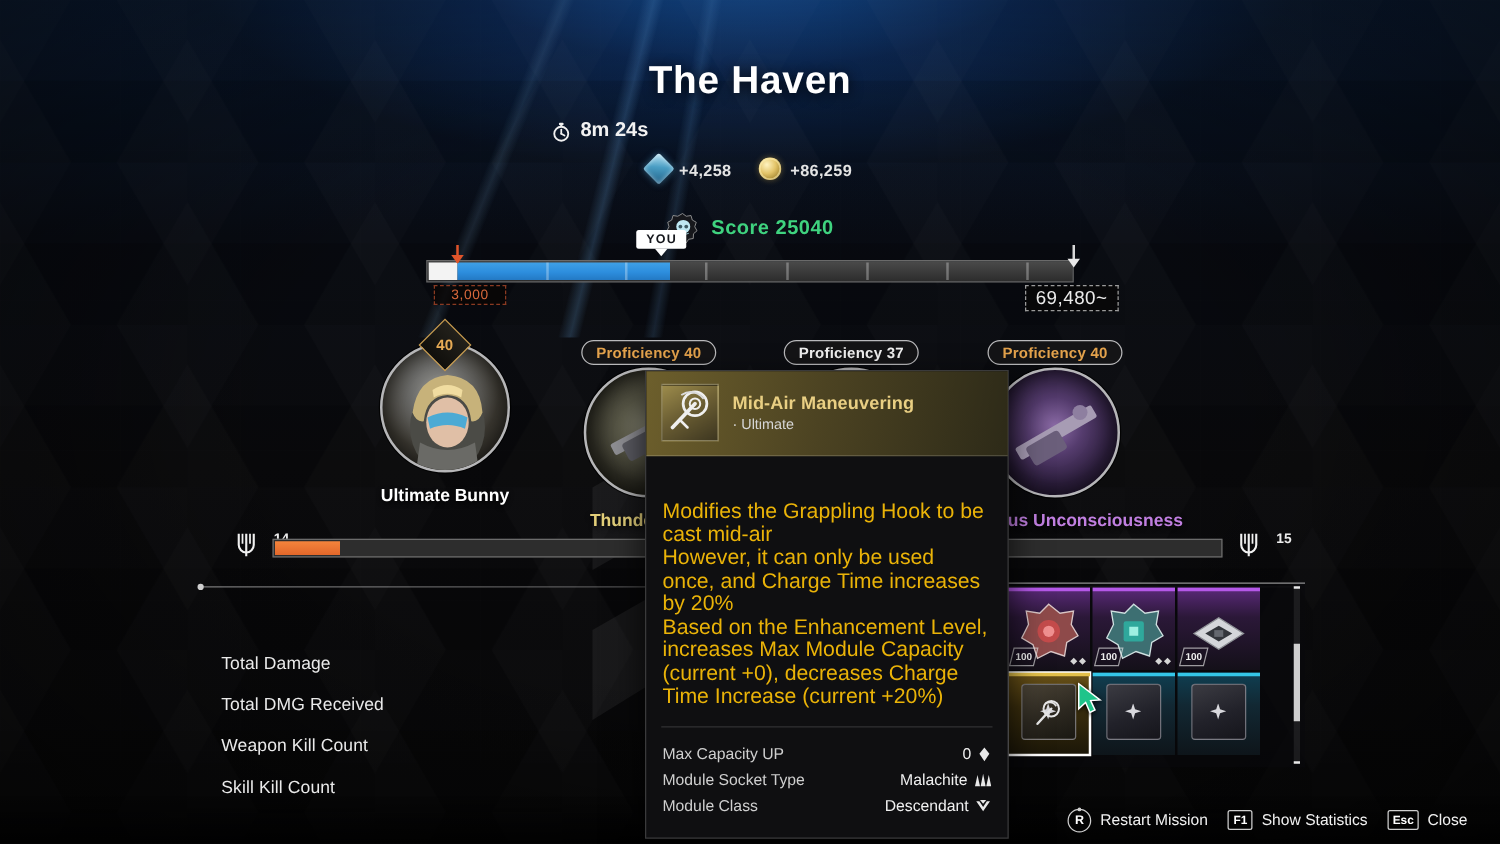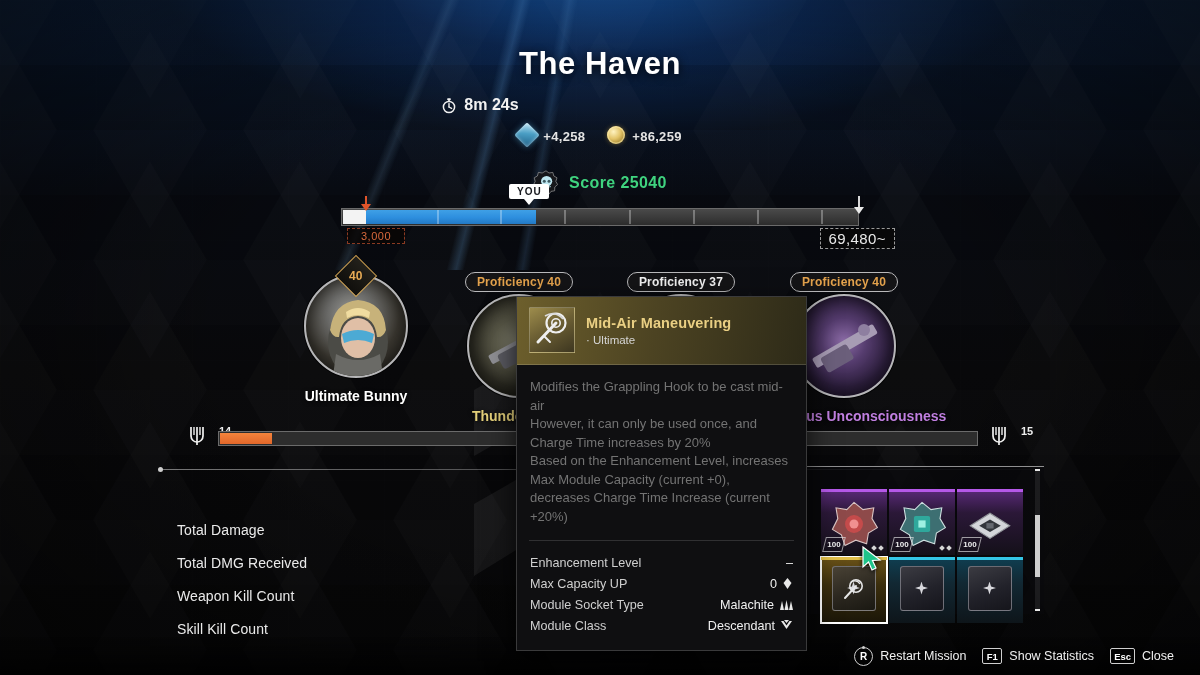--- a/index.html
+++ b/index.html
@@ -271,26 +271,25 @@
     letter-spacing: .1px;
   }
 
   
   .mod-panel {
     position: absolute; left: 806px; top: 466px; width: 238px; height: 148px;
     background: rgba(10,10,12,.55);
     border-top: 1px solid rgba(255,255,255,.55);
   }
   .mod-grid {
-    position: absolute; left: 15px; top: 3px;
+    position: absolute; left: 0; top: 3px;
     display: grid;
     grid-template-columns: repeat(3, 66px);
     grid-template-rows: repeat(2, 66px);
     gap: 2px;
-    margin-top: 19px;
   }
   .mod-cell {
     position: relative; width: 66px; height: 66px;
     background: #131318;
     overflow: hidden;
   }
   .mod-cell .top-edge {
     position: absolute; left: 0; right: 0; top: 0; height: 3px;
   }
   .mod-cell.rarity-purple { background: linear-gradient(180deg, #5b2a7a 0%, #2b1838 36%, #141019 100%); }
@@ -378,21 +377,21 @@
     background: linear-gradient(150deg, #9d8c4c 0%, #6d6034 45%, #3d3620 100%);
     border: 1px solid rgba(255,245,200,.35);
     position: relative; overflow: hidden;
   }
   .tt-title-wrap { display: flex; flex-direction: column; gap: 3px; }
   .tt-title { font-size: 14.5px; font-weight: bold; color: #e9cf83; letter-spacing: .1px; }
   .tt-sub { font-size: 11.5px; color: #d6d6d6; }
 
   .tt-desc {
     padding: 13px 13px 14px 13px;
-    font-size: 13px; line-height: 18.5px; color: #737373;
+    font-size: 17px; line-height: 18.5px; color: #eab308; margin-top: 22px;
   }
   .tt-sep { height: 1px; background: rgba(255,255,255,.14); margin: 0 12px; }
   .tt-stats { padding: 11px 13px 14px 13px; }
   .tt-stat-row {
     display: flex; align-items: center; justify-content: space-between;
     font-size: 12.6px; color: #cfcfcf;
     padding: 3.5px 0;
   }
   .tt-stat-val { color: #f0f0f0; display: flex; align-items: center; gap: 5px; }
 
@@ -694,24 +693,20 @@
     </div>
 
     <div class="tt-desc" style="white-space: pre-line;">Modifies the Grappling Hook to be cast mid-air
 However, it can only be used once, and Charge Time increases by 20%
 Based on the Enhancement Level, increases Max Module Capacity (current +0), decreases Charge Time Increase (current +20%)</div>
 
     <div class="tt-sep"></div>
 
     <div class="tt-stats">
       <div class="tt-stat-row">
-        <span>Enhancement Level</span>
-        <span class="tt-stat-val">–</span>
-      </div>
-      <div class="tt-stat-row">
         <span>Max Capacity UP</span>
         <span class="tt-stat-val">
           <span>0</span>
           <svg width="11" height="13" viewBox="0 0 11 13">
             <path d="M5.5 1 L9.5 6 L5.5 12 L1.5 6 Z" fill="#e8e8e8"></path>
           </svg>
         </span>
       </div>
       <div class="tt-stat-row">
         <span>Module Socket Type</span>

